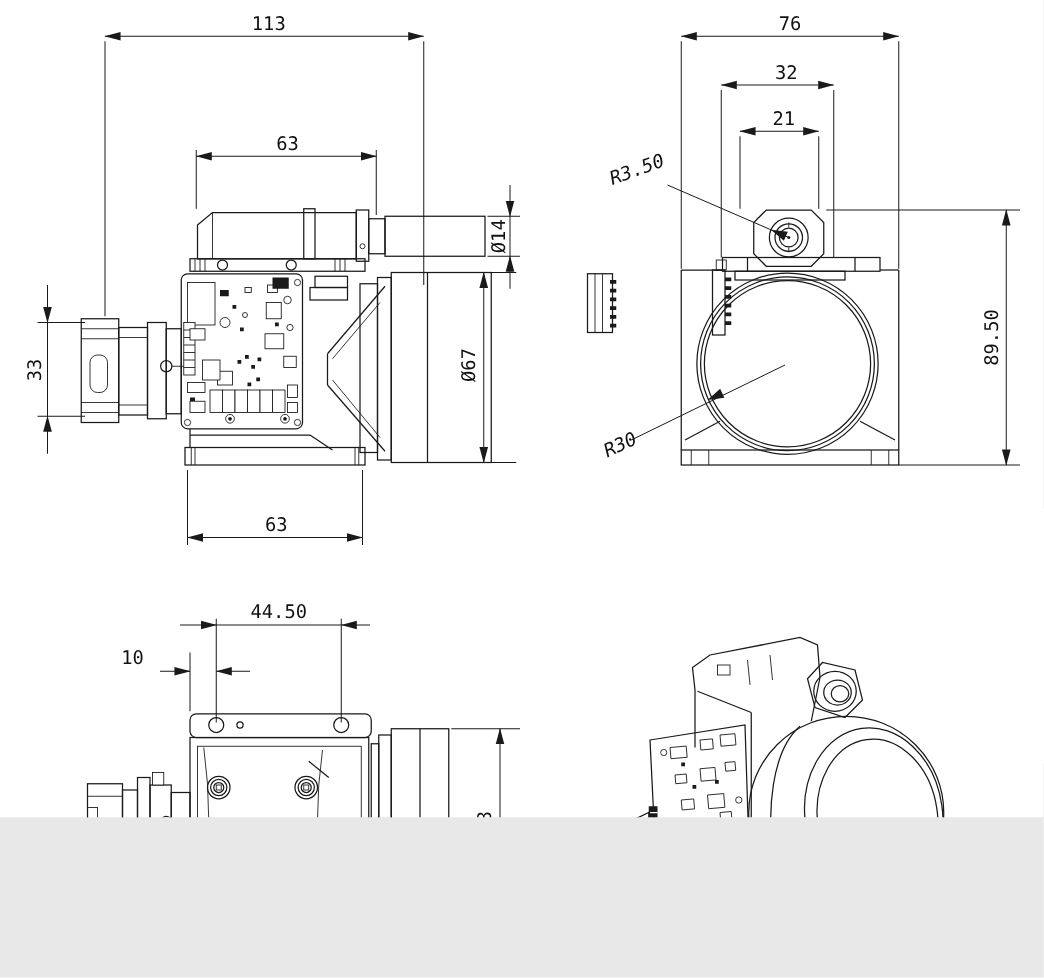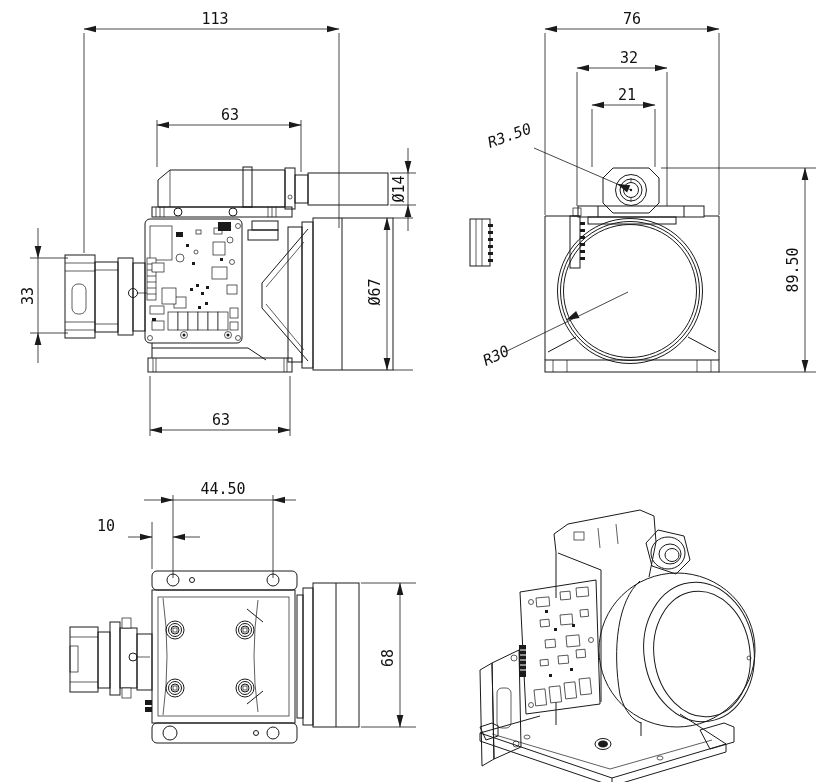--- a/index.html
+++ b/index.html
@@ -1,16 +1,16 @@
 <!DOCTYPE html>
 <html><head>
 <meta charset="utf-8">
 <style>
   html,body{margin:0;padding:0;background:#e8e8e8;}
-  .canvas{position:relative;width:835px;height:782px;background:#ffffff;margin:0 auto;overflow:hidden;
+  .canvas{position:relative;width:835px;height:654px;background:#ffffff;margin:0 auto;overflow:hidden;
           font-family:"DejaVu Sans Mono","Liberation Mono",monospace;}
   svg{position:absolute;left:0;top:0;}
   .obj{stroke:#1a1a1a;stroke-width:1;fill:none;}
   .thin{stroke:#1a1a1a;stroke-width:.7;fill:none;}
   .dim{stroke:#1a1a1a;stroke-width:.8;fill:none;}
   .fillk{fill:#1a1a1a;stroke:none;}
   .comp{stroke:#1a1a1a;stroke-width:.7;fill:#ffffff;}
   .dimtext{font-family:"DejaVu Sans Mono","Liberation Mono",monospace;font-size:15px;fill:#111;}
   .rtext{font-family:"DejaVu Sans Mono","Liberation Mono",monospace;font-size:15px;font-style:italic;fill:#111;}
 </style>

